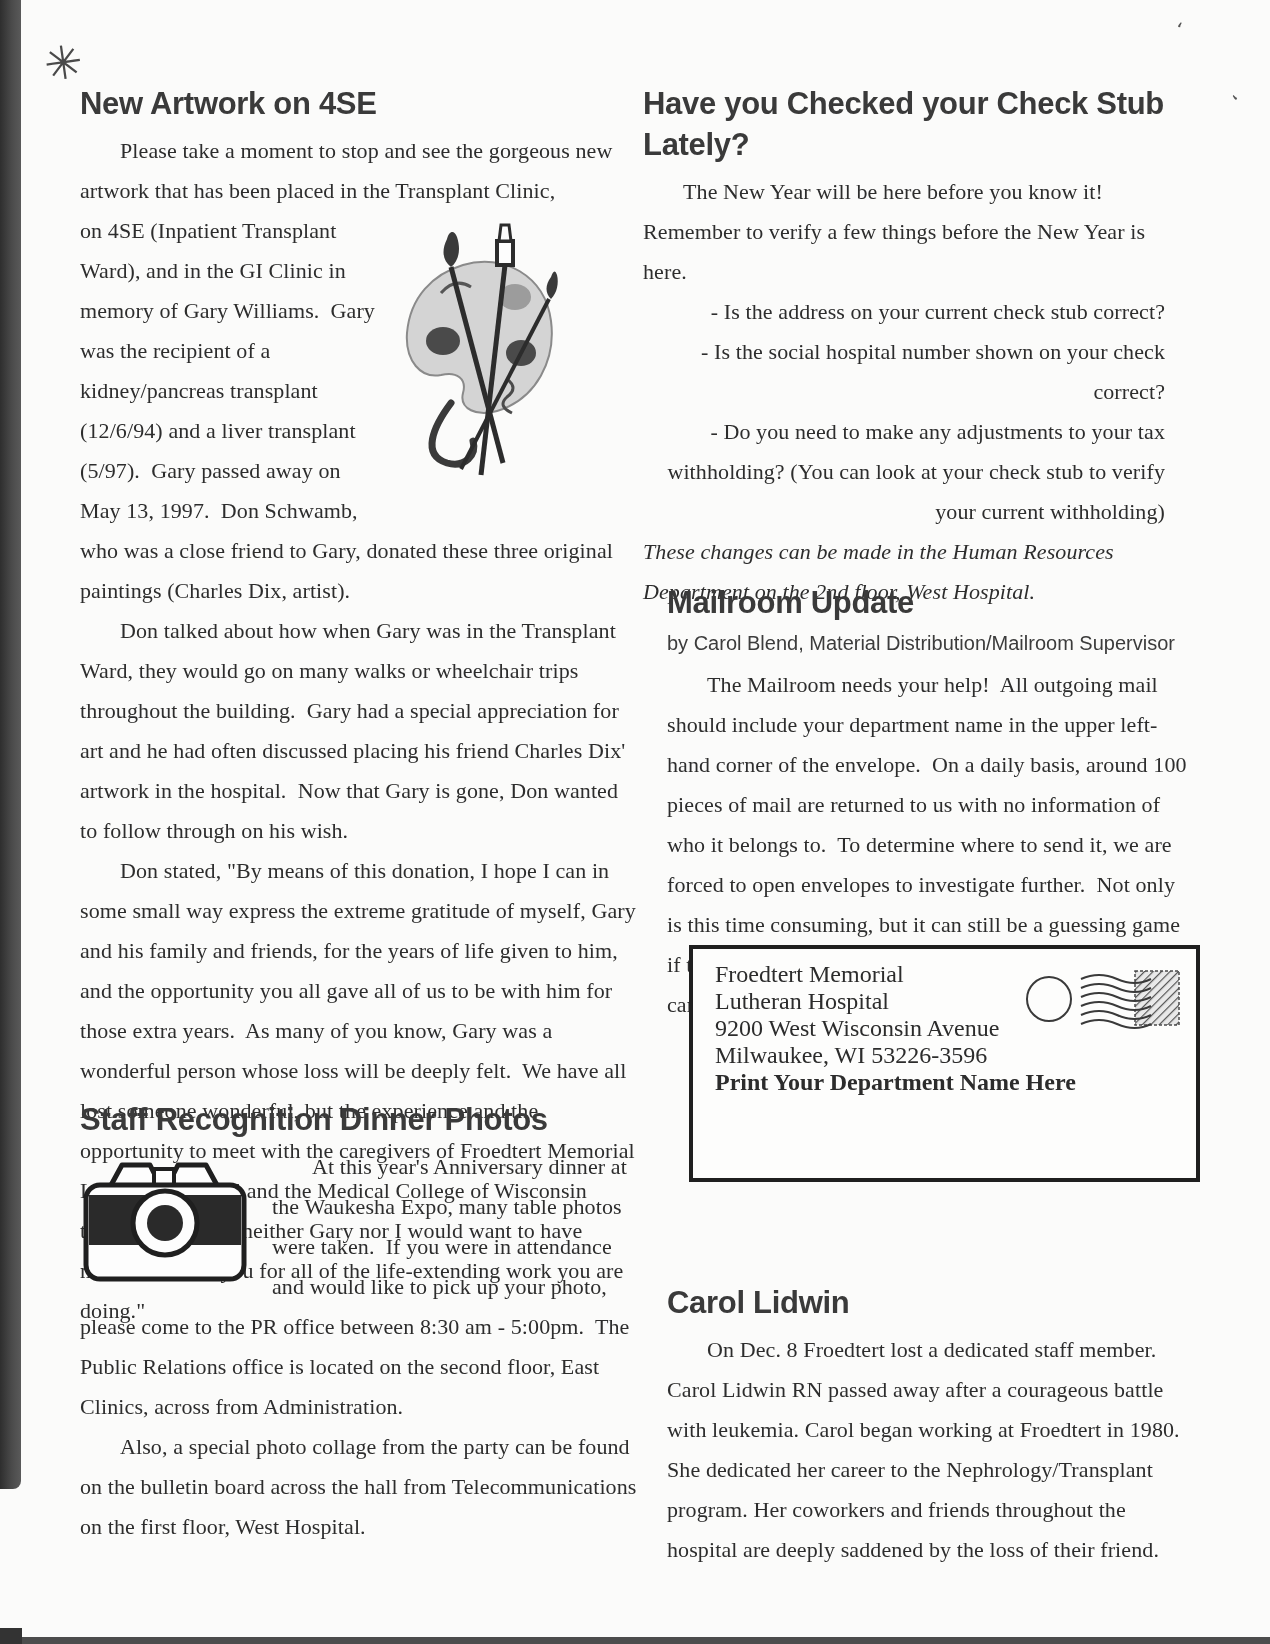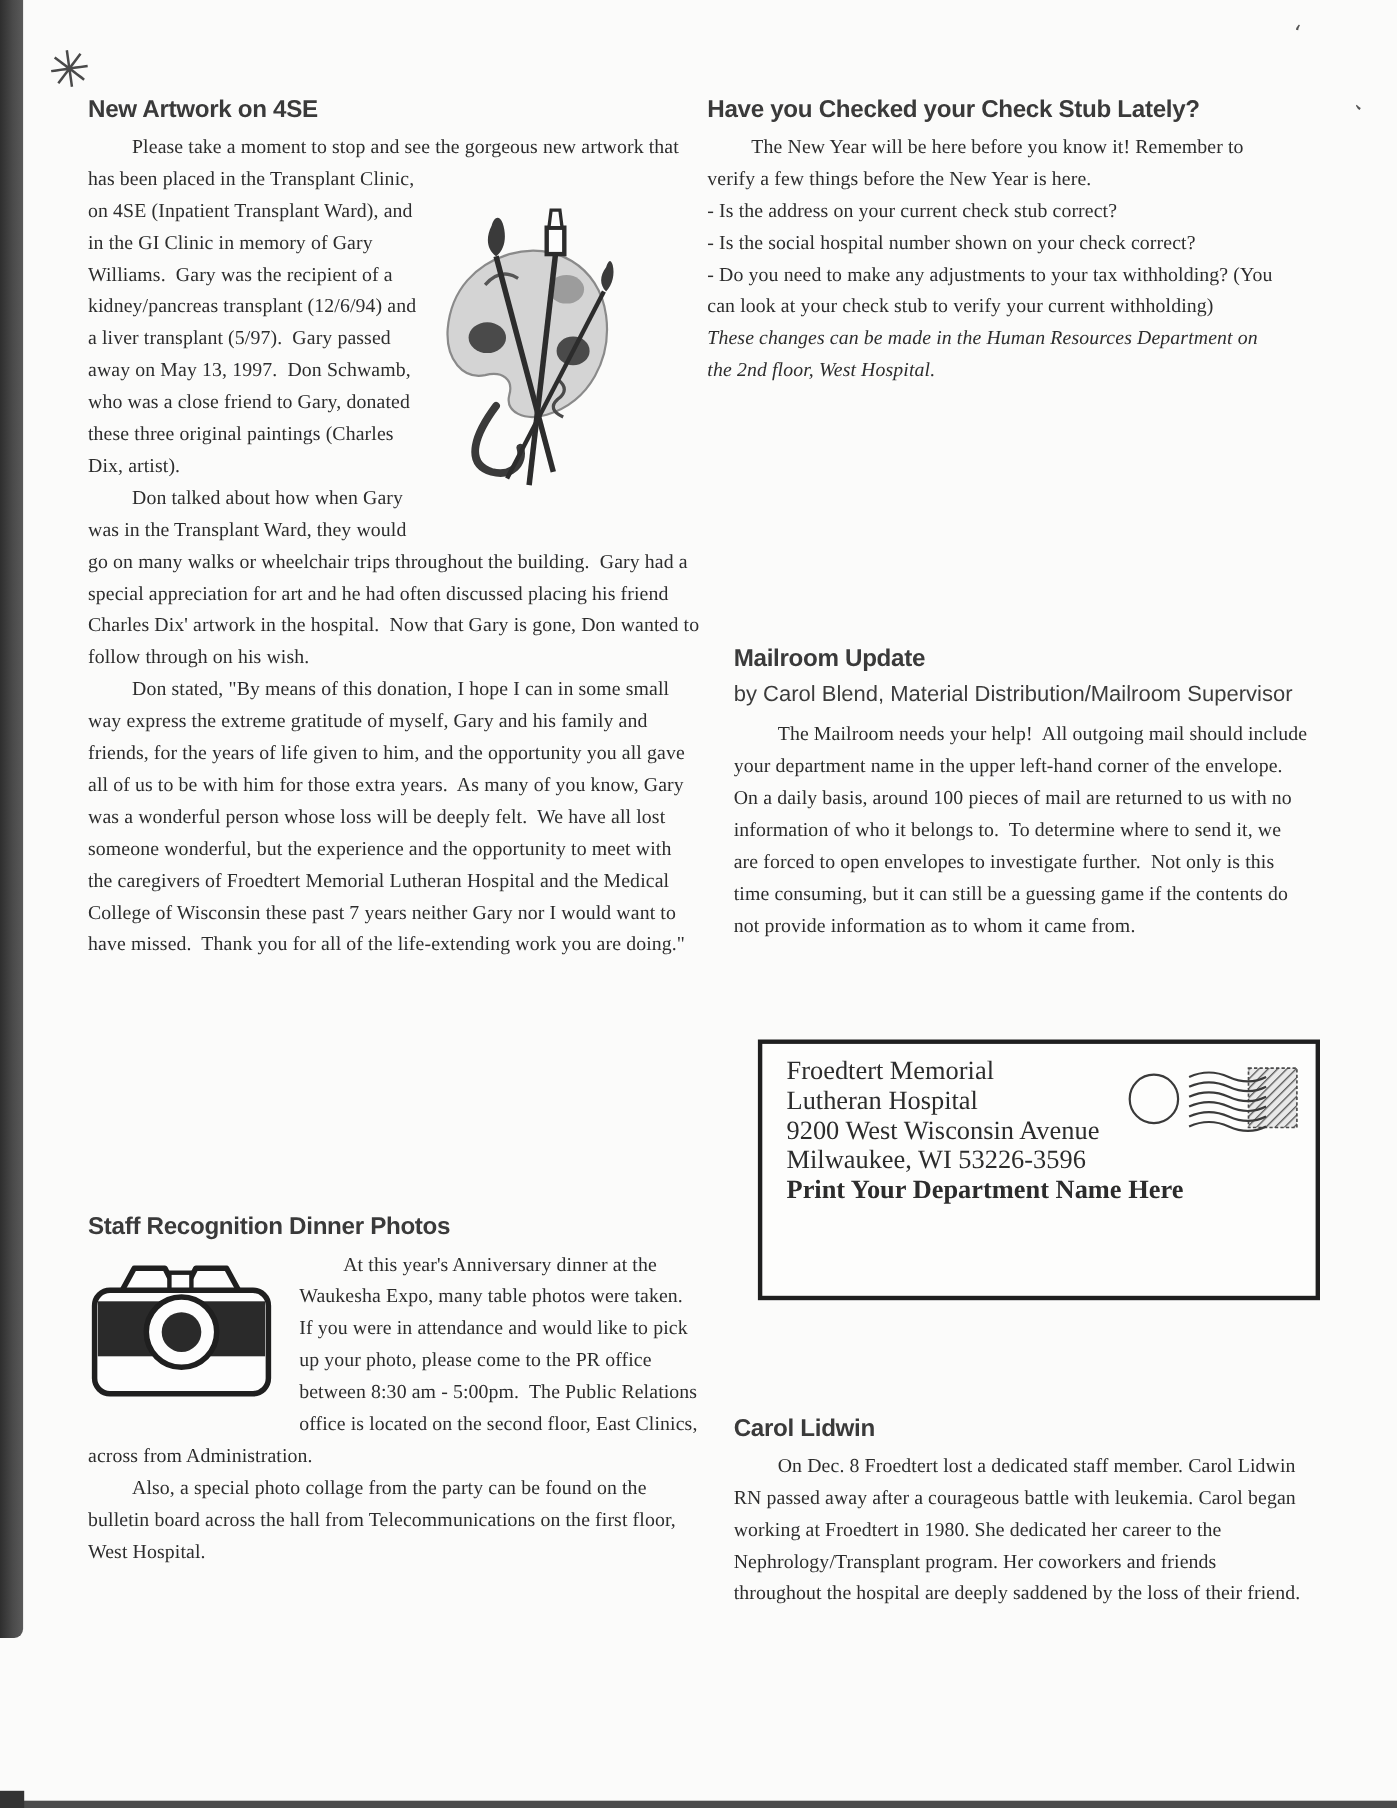--- a/index.html
+++ b/index.html
@@ -32,42 +32,42 @@
     line-height:1;
   }
   .stray{position:absolute;color:#555;font-family:"DejaVu Sans",sans-serif;}
   .stray-1{left:1176px;top:18px;font-size:20px;transform:rotate(10deg);}
   .stray-2{left:1236px;top:88px;font-size:20px;transform:rotate(-60deg);}
 
   
   .headline{
     font-family:"Liberation Sans", sans-serif;
     font-weight:bold;
-    font-size:22px;
+    font-size:31px;
     line-height:1.32;
     color:#3a3a3a;
     letter-spacing:-0.3px;
     margin:0 0 6px 0;
   }
   .byline{
     font-family:"Liberation Sans", sans-serif;
     font-size:20px;
     line-height:1.36;
     color:#3c3c3c;
     margin:0 0 8px 0;
   }
   .body-text{
-    font-size:18px;
-    line-height:29px;
+    font-size:22px;
+    line-height:40px;
     letter-spacing:0.1px;
     margin:0;
     white-space:pre-wrap;
   }
   .indent{text-indent:40px;}
-  .bullet{margin:0;}
+  .bullet{margin:0;text-align:right;}
   .italic-note{font-style:italic;}
 
   
   .sec{position:absolute;}
   .sec-artwork{left:80px;top:84px;width:557px;}
   .sec-staff{left:80px;top:1100px;width:557px;}
   .sec-checkstub{left:643px;top:84px;width:522px;}
   .sec-mailroom{left:667px;top:583px;width:522px;}
   .sec-carol{left:667px;top:1283px;width:522px;}
 

